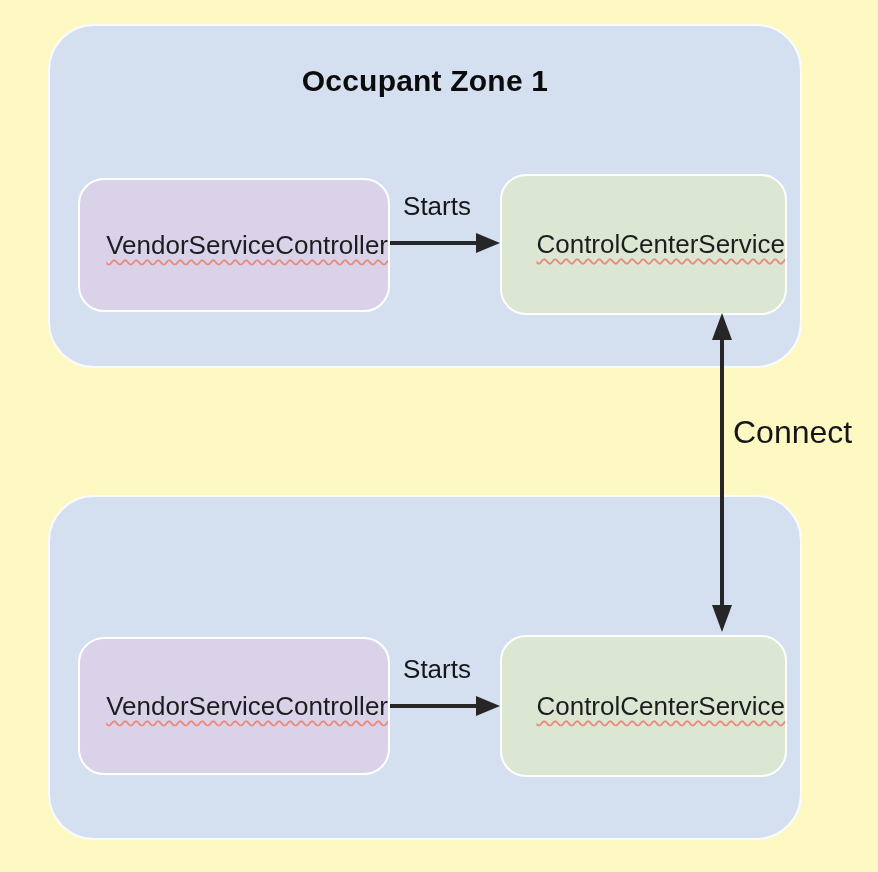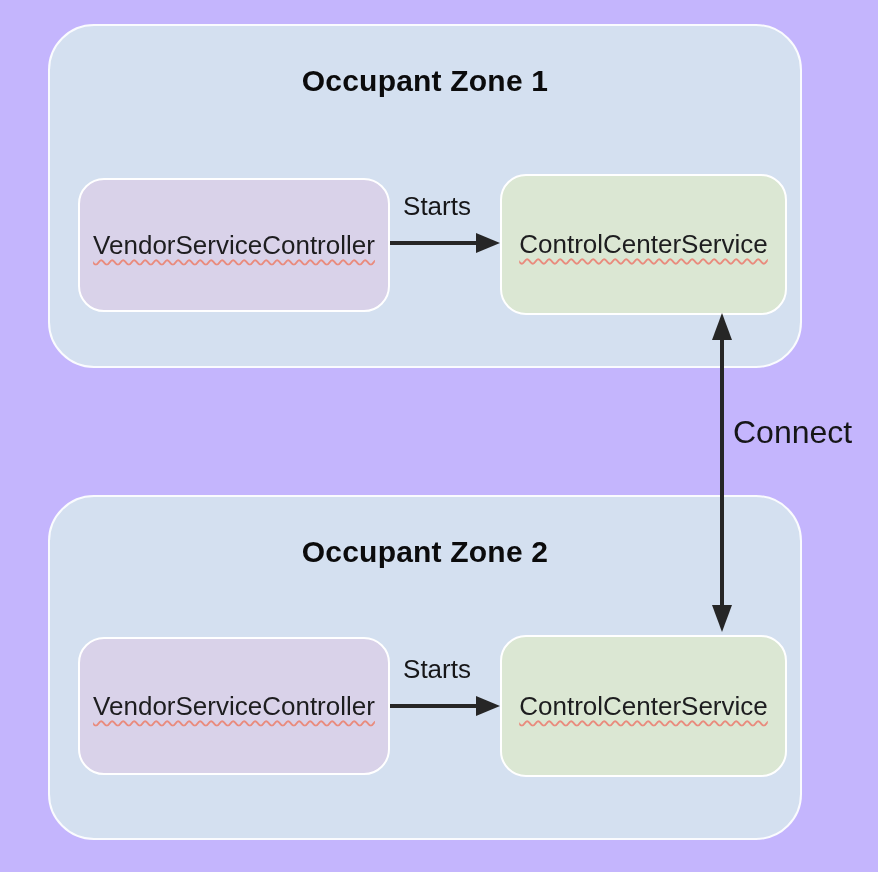--- a/index.html
+++ b/index.html
@@ -4,21 +4,21 @@
 <style>
   html, body { margin: 0; padding: 0; }
   body {
     font-family: "Liberation Sans", "DejaVu Sans", sans-serif;
     background: #f1f2f4;
   }
   .canvas {
     position: relative;
     width: 878px;
     height: 872px;
-    background: #c4b5fd;
+    background: #fef9c3;
     overflow: hidden;
   }
   .zone {
     position: absolute;
     left: 48px;
     width: 754px;
     border-radius: 46px;
     border: 2px solid #fafbfe;
     box-sizing: border-box;
   }
@@ -36,21 +36,21 @@
     color: #0b0b0c;
     letter-spacing: 0.2px;
   }
   .node {
     position: absolute;
     border: 2px solid #ffffff;
     border-radius: 26px;
     box-sizing: border-box;
     display: flex;
     align-items: center;
-    justify-content: center;
+    justify-content: flex-end;
     font-size: 26px;
     color: #1d1d1f;
     white-space: nowrap;
   }
   
   .zone-1 .node-controller { left: 28px;  top: 152px; width: 312px; height: 134px; }
   .zone-1 .node-service    { left: 450px; top: 148px; width: 287px; height: 141px; }
   .zone-2 .node-controller { left: 28px;  top: 140px; width: 312px; height: 138px; }
   .zone-2 .node-service    { left: 450px; top: 138px; width: 287px; height: 142px; }
   .misspelled {
@@ -90,21 +90,20 @@
     <h2 class="zone-title">Occupant Zone 1</h2>
     <div class="node node-controller" style="background-color: rgb(217, 210, 233);">
       <span class="misspelled" style="text-decoration-color: rgb(233, 139, 125);">VendorServiceController</span>
     </div>
     <div class="node node-service" style="background-color: rgb(219, 231, 211);">
       <span class="misspelled" style="text-decoration-color: rgb(233, 139, 125);">ControlCenterService</span>
     </div>
   </section>
 
   <section class="zone zone-2" style="background-color: rgb(212, 224, 240);">
-    <h2 class="zone-title">Occupant Zone 2</h2>
     <div class="node node-controller" style="background-color: rgb(217, 210, 233);">
       <span class="misspelled" style="text-decoration-color: rgb(233, 139, 125);">VendorServiceController</span>
     </div>
     <div class="node node-service" style="background-color: rgb(219, 231, 211);">
       <span class="misspelled" style="text-decoration-color: rgb(233, 139, 125);">ControlCenterService</span>
     </div>
   </section>
 
   <svg class="arrows" viewBox="0 0 878 872" style="color: rgb(38, 38, 38);">
     <g>

